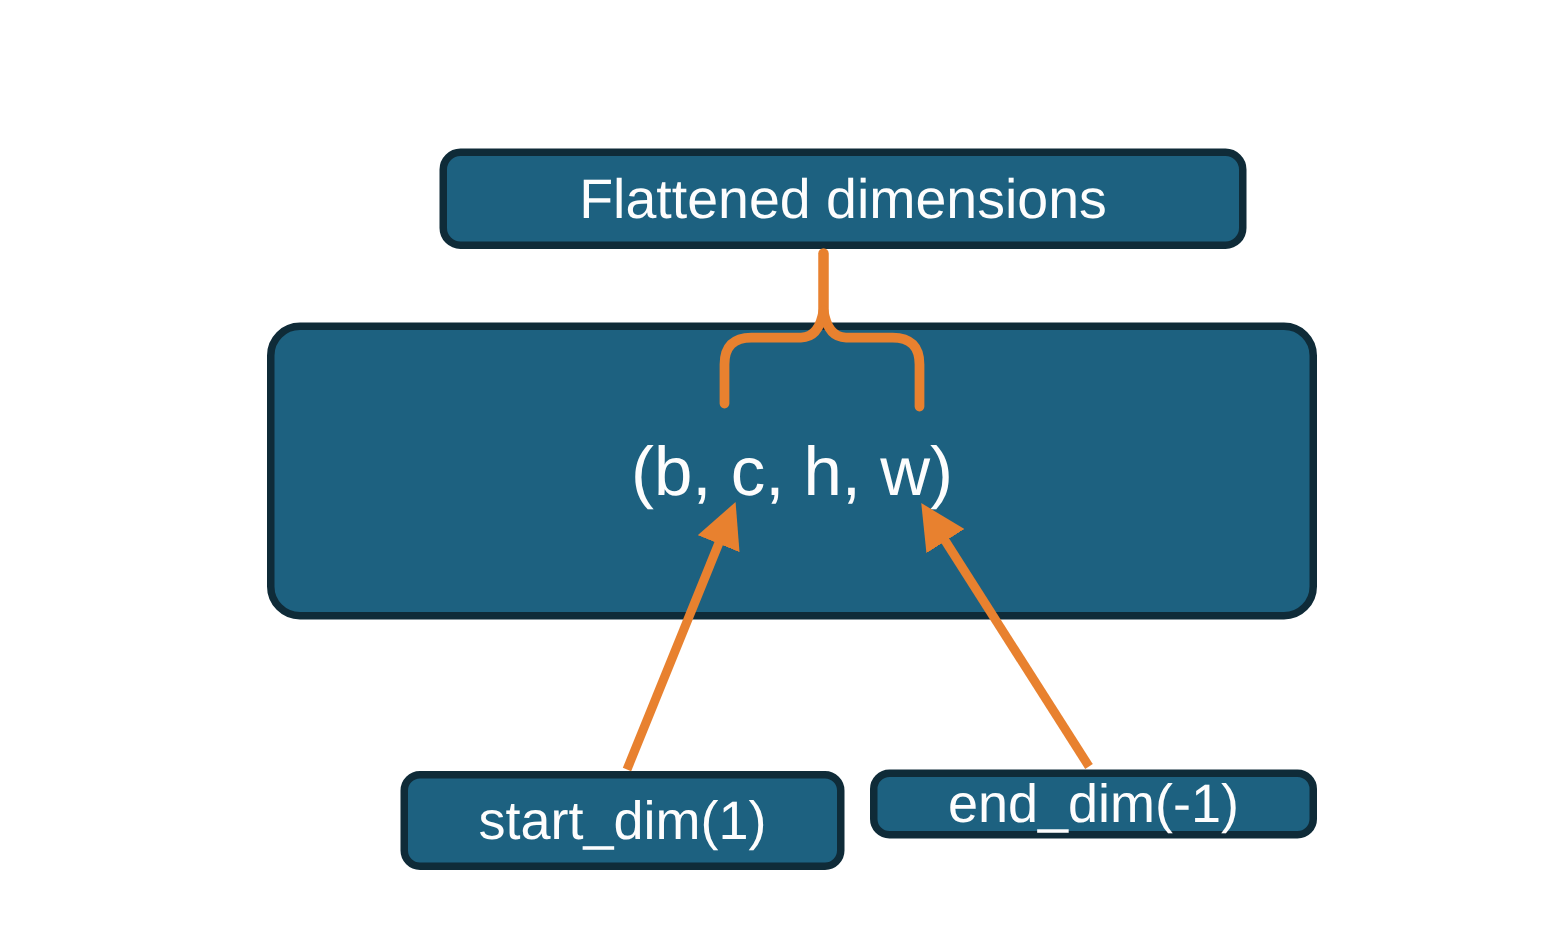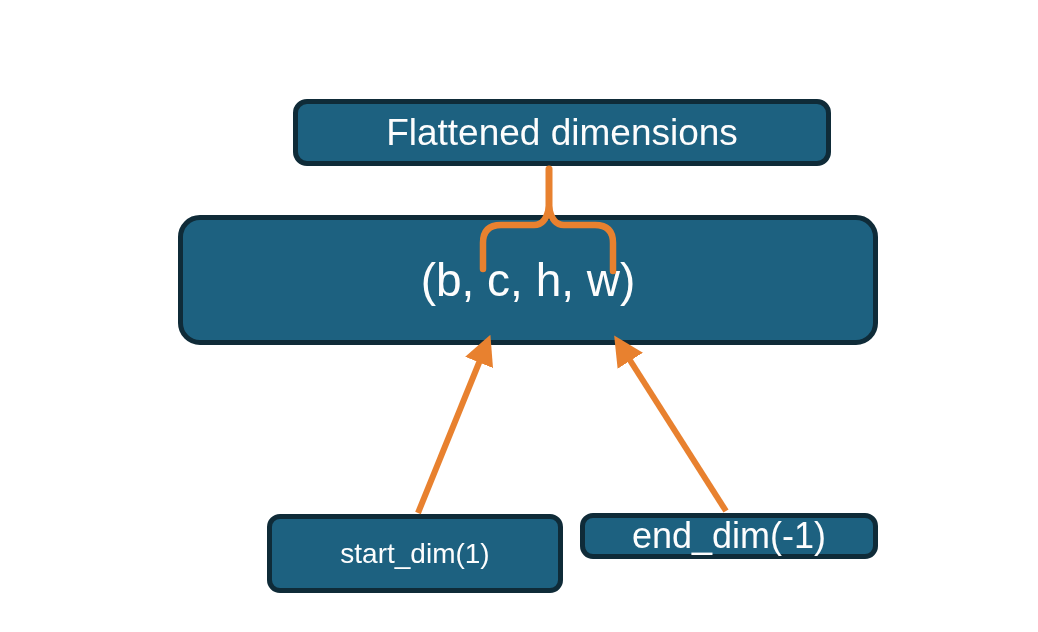--- a/index.html
+++ b/index.html
@@ -27,29 +27,29 @@
     white-space: nowrap;
   }
   .node-flattened {
     left: 293px; top: 99px;
     width: 538px; height: 67px;
     border-radius: 14px;
     font-size: 37px;
   }
   .node-tensor {
     left: 178px; top: 215px;
-    width: 700px; height: 130px;
+    width: 700px; height: 198px;
     border-radius: 22px;
     font-size: 46px;
   }
   .node-startdim {
     left: 267px; top: 514px;
-    width: 296px; height: 79px;
+    width: 296px; height: 66px;
     border-radius: 13px;
-    font-size: 28px;
+    font-size: 36px;
   }
   .node-enddim {
     left: 580px; top: 513px;
     width: 298px; height: 46px;
     border-radius: 13px;
     font-size: 36px;
   }
   .overlay {
     position: absolute;
     left: 0; top: 0;

